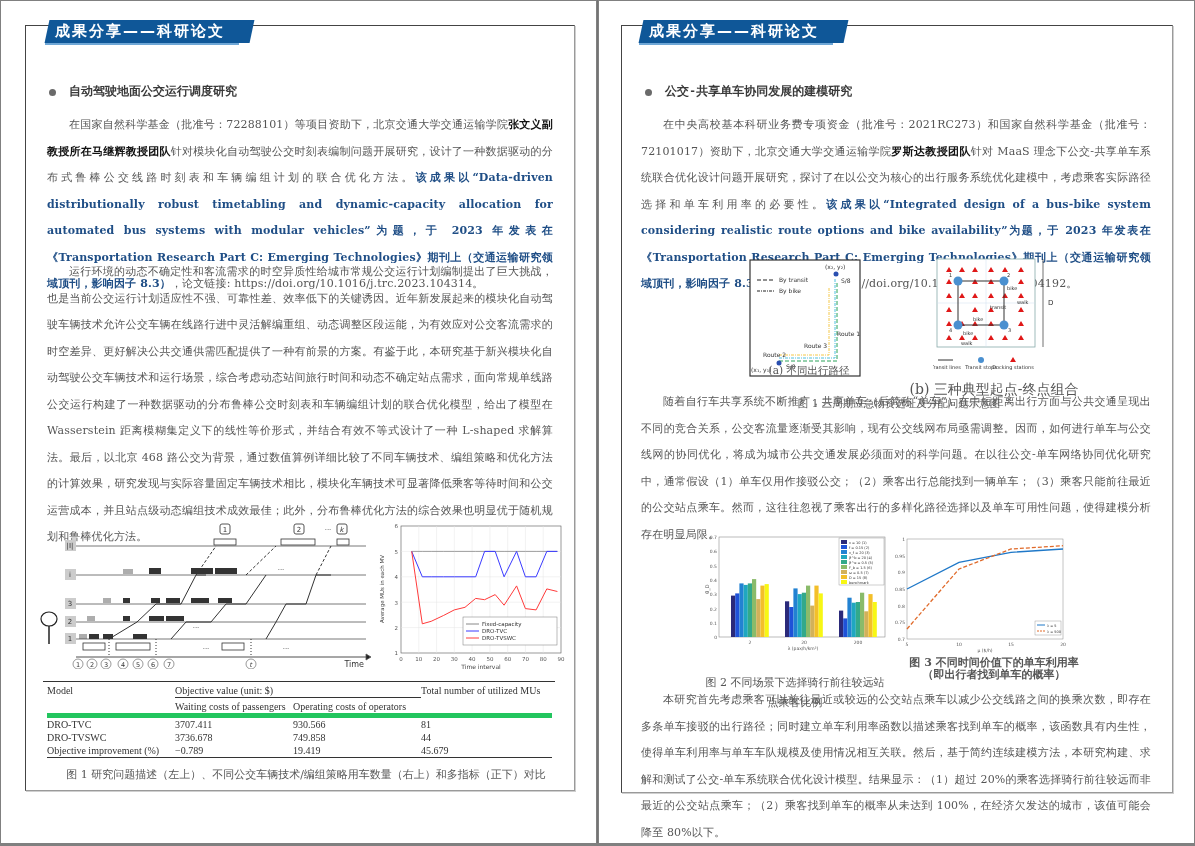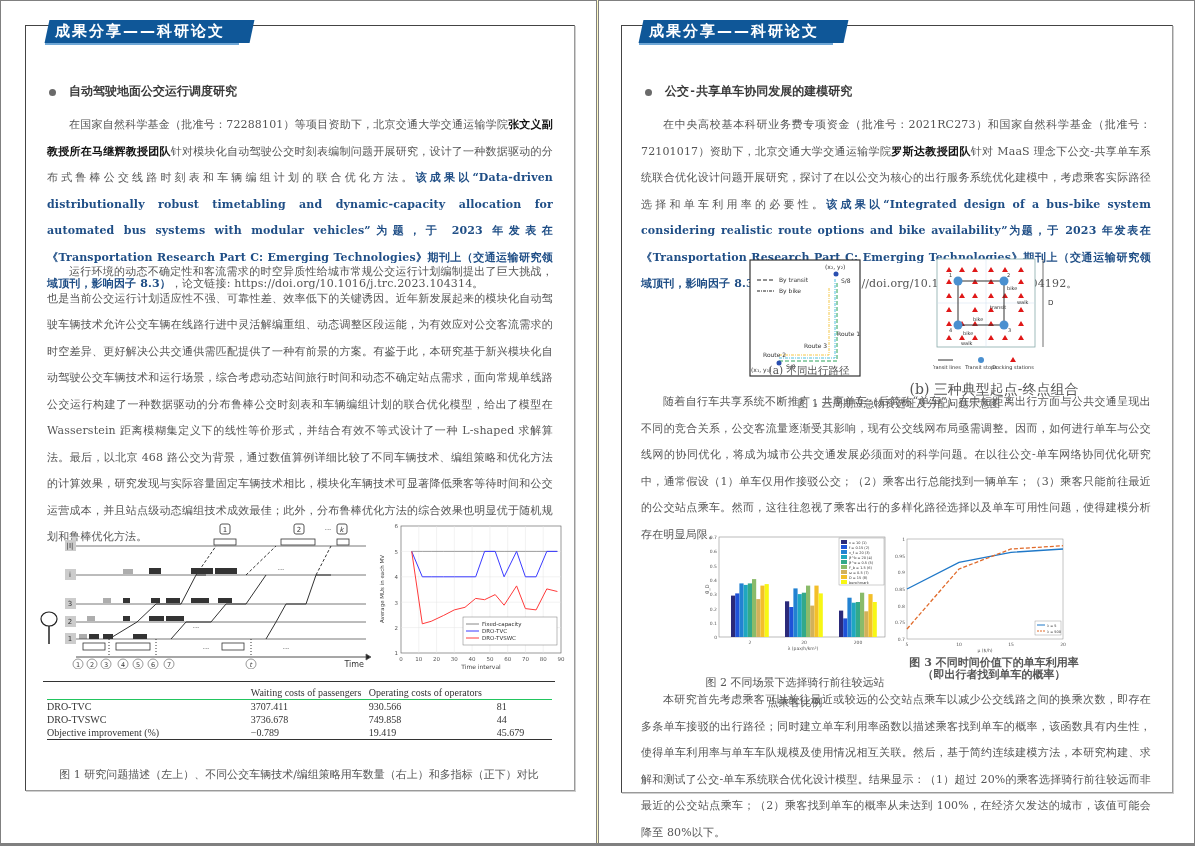--- a/index.html
+++ b/index.html
@@ -1,18 +1,18 @@
 <!DOCTYPE html>
 <html><head>
 <meta charset="utf-8">
 <style>
   * { box-sizing: border-box; margin: 0; padding: 0; }
   html, body { width: 1195px; height: 846px; overflow: hidden; background: #ffffff; }
   body { position: relative; font-family: "DejaVu Serif", "Liberation Serif", serif; color: #333; }
-  .viewer { position: absolute; left: 0; top: 0; width: 976px; height: 846px; background: #fef9c3; }
+  .viewer { position: absolute; left: 0; top: 0; width: 976px; height: 846px; background: #737373; }
   .viewer-bottom { position: absolute; left: 0; top: 843px; width: 1195px; height: 3px; background: #808080; }
   .sheet { position: absolute; top: 0; height: 843px; background: #fff; border-left: 1px solid #808080; border-top: 1px solid #808080; border-right: 1px solid #808080; }
   .sheet.left { left: 0; width: 597px; }
   .sheet.right { left: 598px; width: 597px; border-right: 1px solid #808080; }
   .frame { position: absolute; border: 1px solid #9a9a9a; border-top-color: #444; border-left-color: #444; box-shadow: 1px 1px 0 #cfcfcf; }
   .sheet.left .frame { left: 24px; top: 24px; width: 550px; height: 766px; }
   .sheet.right .frame { left: 22px; top: 24px; width: 552px; height: 768px; }
 
   .banner { position: absolute; top: 19px; height: 23px; width: 205px; background: #0f5798; transform: skewX(-12deg); }
   .banner-text { position: absolute; top: 19px; height: 23px; line-height: 23px; color: #fff; font-family: "DejaVu Sans", sans-serif; font-weight: bold; font-size: 15px; letter-spacing: 2px; }
@@ -204,21 +204,26 @@
         <line x1="93" y1="110" x2="106" y2="110" stroke="#3a3aff"></line>
           <text x="109" y="112">DRO-TVC</text>
         <line x1="93" y1="117" x2="106" y2="117" stroke="#ff3a3a"></line>
           <text x="109" y="119">DRO-TVSWC</text>
       </g>
     </svg>
 
     <div style="position:absolute; left:42px; top:680px; width:512px; border-top:1.5px solid #333;"></div>
     <table class="tbl" style="left:46px; top:683px; width:505px;">
       <tbody>
-      <tr style="border-bottom:1px solid #22c55e;">
+          <tr>
+        <td style="width:128px;">Model</td>
+        <td colspan="2" style="border-bottom:1px solid #333;">Objective value (unit: $)</td>
+        <td>Total number of utilized MUs</td>
+      </tr>
+      <tr style="border-bottom:5px solid #22c55e;">
         <td></td>
         <td style="width:118px; padding-top:3px;">Waiting costs of passengers</td>
         <td style="width:128px; padding-top:3px;">Operating costs of operators</td>
         <td></td>
       </tr>
       <tr>
         <td>DRO-TVC</td>
             <td>3707.411</td>
         <td>930.566</td>
             <td>81</td>
@@ -230,21 +235,21 @@
             <td>44</td>
       </tr>
       <tr style="border-bottom:1.5px solid #333;">
         <td>Objective improvement (%)</td>
             <td>−0.789</td>
         <td>19.419</td>
             <td>45.679</td>
       </tr>
     </tbody>
       </table>
-    <div class="caption" style="left:40px; top:766px; width:516px;">图 1  研究问题描述（左上）、不同公交车辆技术/编组策略用车数量（右上）和多指标（正下）对比</div>
+    <div class="caption" style="left:47px; top:766px; width:516px;">图 1  研究问题描述（左上）、不同公交车辆技术/编组策略用车数量（右上）和多指标（正下）对比</div>
   </div>
 
   <div class="sheet right">
     <div class="frame"></div>
     <div class="banner" style="left:42px;"></div>
     <div class="banner-text" style="left:50px;">成果分享——科研论文</div>
     <div class="banner-under" style="left:40px;"></div>
 
     <div class="bullet" style="left:46px; top:88px;"></div>
     <div class="sec-title" style="left:66px; top:82px;">公交-共享单车协同发展的建模研究</div>

